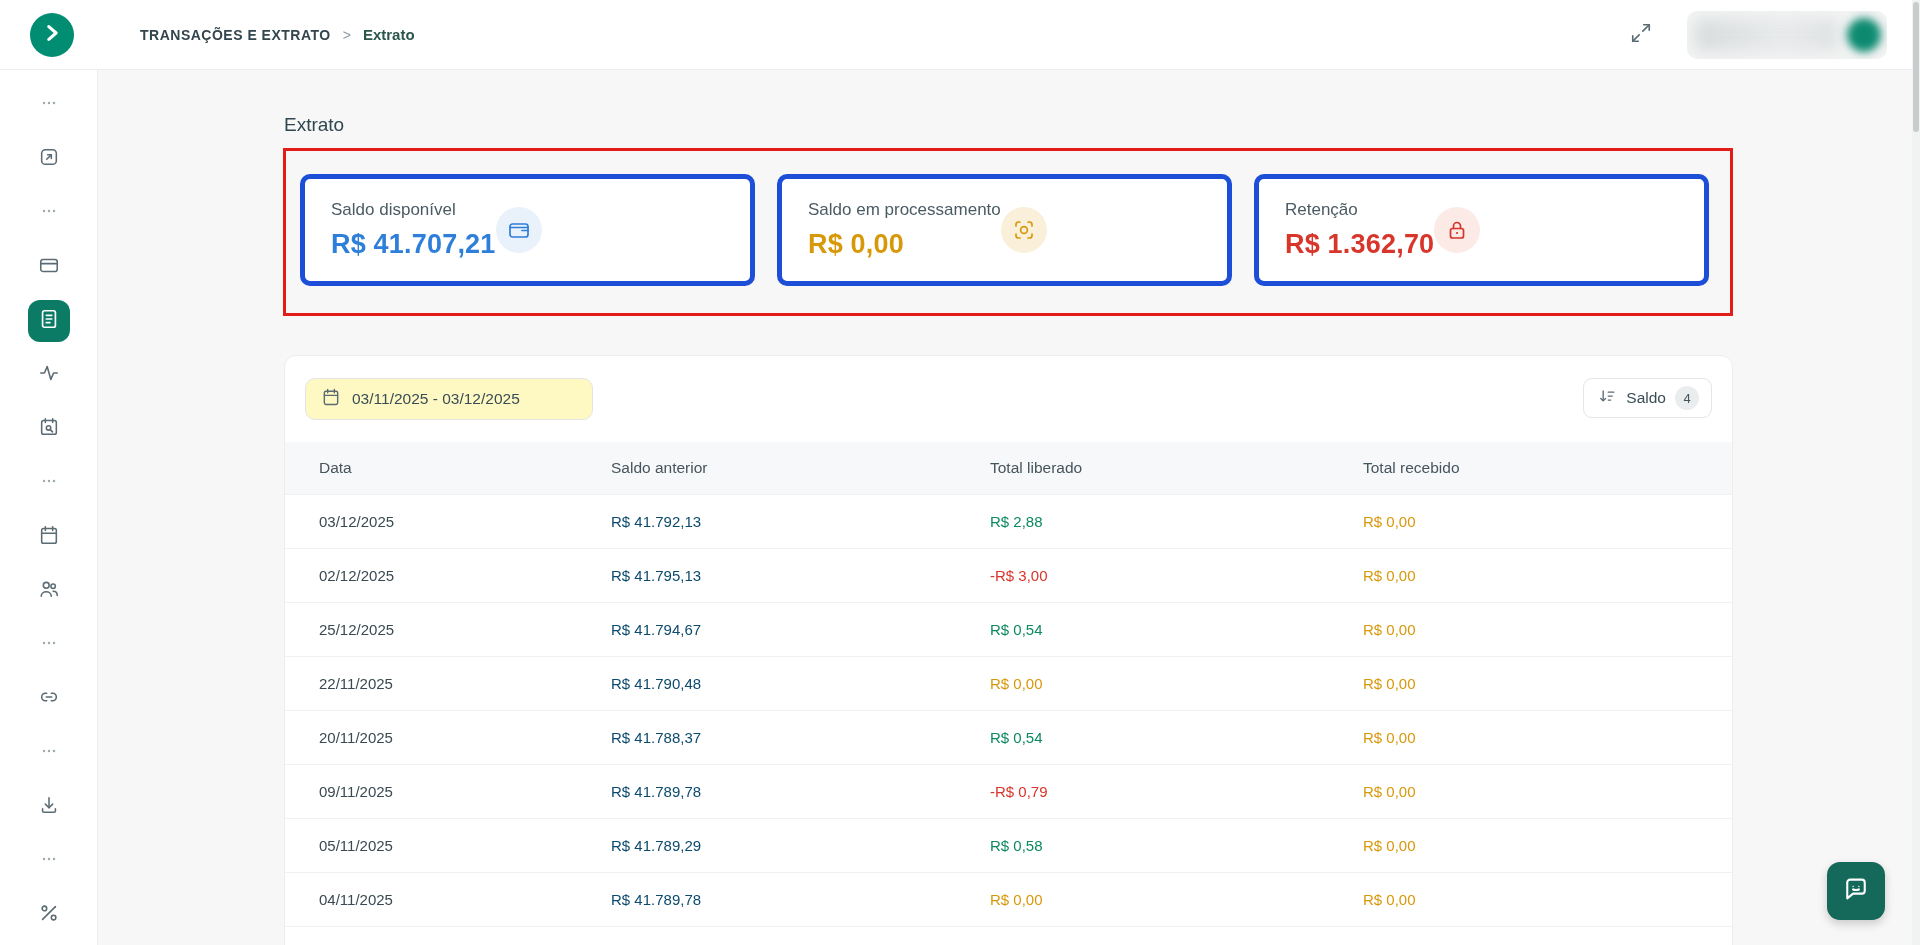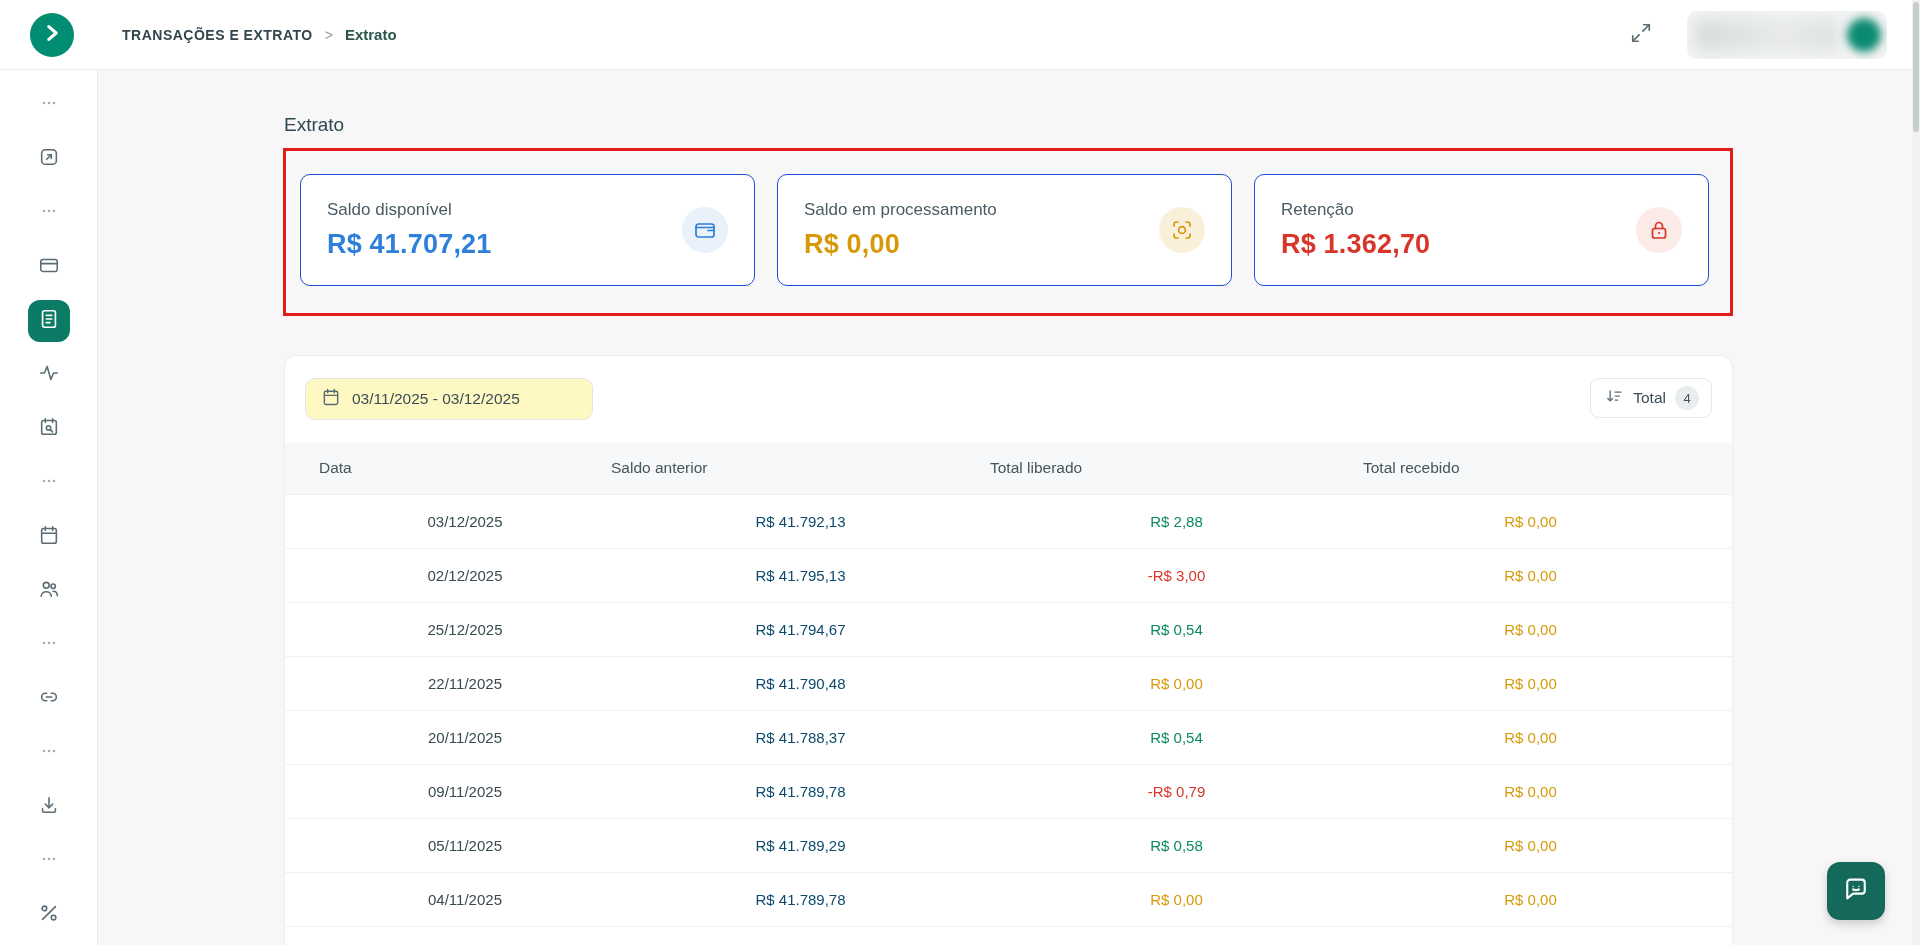--- a/index.html
+++ b/index.html
@@ -4,21 +4,21 @@
 <style>
   * { margin:0; padding:0; box-sizing:border-box; }
   html,body { width:1920px; height:945px; overflow:hidden; background:#f7f7f8;
     font-family:"Liberation Sans", sans-serif; color:#33454d; position:relative; }
 
   
   .header { position:absolute; top:0; left:0; width:1920px; height:70px; background:#fff;
     border-bottom:1px solid #ececee; display:flex; align-items:center; z-index:6; }
   .logo { width:44px; height:44px; margin-left:30px; border-radius:50%;
     background:#008d72; display:flex; align-items:center; justify-content:center; cursor:pointer; }
-  .breadcrumb { margin-left:48px; display:flex; align-items:center; gap:12px; }
+  .breadcrumb { margin-left:66px; display:flex; align-items:center; gap:12px; }
   .crumb-section { font-size:14px; font-weight:700; letter-spacing:.5px; color:#33454d; cursor:pointer; }
   .crumb-sep { font-size:14px; color:#8c9aa1; }
   .crumb-current { font-size:15px; font-weight:600; color:#2c564c; }
   .expand-btn { position:absolute; left:1628px; top:22px; width:26px; height:26px; cursor:pointer;
     display:flex; align-items:center; justify-content:center; }
   .user-chip { position:absolute; right:33px; top:11px; width:200px; height:48px;
     border-radius:10px; overflow:hidden; cursor:pointer; background:#f2f3f3; }
   .blur-bar { position:absolute; left:8px; top:8px; right:48px; bottom:8px;
     background:linear-gradient(90deg,#d8dcdd,#e8eaeb 60%,#dfe2e3); border-radius:8px; filter:blur(7px); }
   .blur-avatar { position:absolute; right:6px; top:7px; width:34px; height:34px;
@@ -35,22 +35,22 @@
     display:flex; align-items:center; justify-content:center; }
   .nav-active-box svg { stroke:#fff; }
 
   
   .page-title { position:absolute; left:284px; top:114px; font-size:19px; font-weight:500; color:#2f4750; }
 
   .highlight-box { position:absolute; left:283px; top:148px; width:1450px; height:168px;
     border:3px solid #e31c17; pointer-events:none; z-index:4; }
 
   .cards-row { position:absolute; left:300px; top:174px; display:flex; gap:22px; z-index:2; }
-  .sum-card { width:455px; height:112px; background:#fff; border:1px solid #1d4ed8; border-radius:10px;
-    padding:22px 26px; display:flex; justify-content:space-between; align-items:center; }
+  .sum-card { width:455px; height:112px; background:#fff; border:5px solid #1d4ed8; border-radius:10px;
+    padding:22px 26px; display:flex; align-items:center; }
   .sum-label { font-size:17px; color:#4a5b63; margin-bottom:9px; }
   .sum-value { font-size:27px; font-weight:600; letter-spacing:.2px; }
   .icon-bubble { width:46px; height:46px; border-radius:50%; display:flex; align-items:center; justify-content:center; }
   .icon-bubble svg { stroke:currentColor; }
   .icon-bubble.tone-blue { background:#e9f1fb; color:#2e7fd9; }
   .icon-bubble.tone-orange { background:#faf0da; color:#d7990a; }
   .icon-bubble.tone-red { background:#fbeae6; color:#d8352b; }
 
   .tone-blue { color:#2e7fd9; }
   .tone-orange { color:#d7990a; }
@@ -70,21 +70,21 @@
     display:flex; align-items:center; gap:9px; padding:0 12px 0 14px; cursor:pointer;
     font-size:15.5px; color:#3a4c55; font-family:inherit; }
   .dados-btn svg { stroke:#5a6b72; }
   .badge { width:24px; height:24px; border-radius:50%; background:#e9edee; color:#44545b;
     font-size:13px; display:flex; align-items:center; justify-content:center; }
 
   .thead { height:52px; background:#f7f8f9; display:grid;
     grid-template-columns:292px 379px 373px 1fr; align-items:center; padding:0 34px;
     font-size:15.5px; font-weight:500; color:#45555d; }
   .trow { height:54px; display:grid; grid-template-columns:292px 379px 373px 1fr; align-items:center;
-    padding:0 34px; border-top:1px solid #f1f2f3; font-size:15px; cursor:pointer;text-align:center; }
+    padding:0 34px; border-top:1px solid #f1f2f3; font-size:15px; cursor:pointer; }
   .td-date { color:#3a4a51; }
   .td-saldo { color:#0c4a6e; }
 
   
   .chat-fab { position:absolute; left:1827px; top:862px; width:58px; height:58px; border-radius:13px;
     background:#15695a; display:flex; align-items:center; justify-content:center; cursor:pointer;
     box-shadow:0 4px 10px rgba(0,0,0,.18); z-index:7; }
   .scroll-track { position:absolute; right:0; top:0; width:8px; height:945px; background:#f1f2f2; z-index:8; }
   .scroll-thumb { position:absolute; right:1px; top:2px; width:6px; height:130px;
     background:#c7cccd; border-radius:3px; cursor:pointer; }
@@ -299,21 +299,21 @@
     <button class="dados-btn">
       <span>
         <svg width="19" height="19" viewBox="0 0 24 24" fill="none" stroke-width="1.7" stroke-linecap="round" stroke-linejoin="round">
             <path d="M6.5 5v12"></path>
             <path d="M3.5 14.5l3 3 3-3"></path>
             <path d="M13 6.5h7"></path>
             <path d="M13 11.5h5"></path>
             <path d="M13 16.5h3"></path>
           </svg>
       </span>
-      <span>Total</span>
+      <span>Saldo</span>
       <span class="badge">4</span>
     </button>
   </div>
 
   <div class="thead">
     <div>Data</div>
     <div>Saldo anterior</div>
     <div>Total liberado</div>
     <div>Total recebido</div>
   </div>

